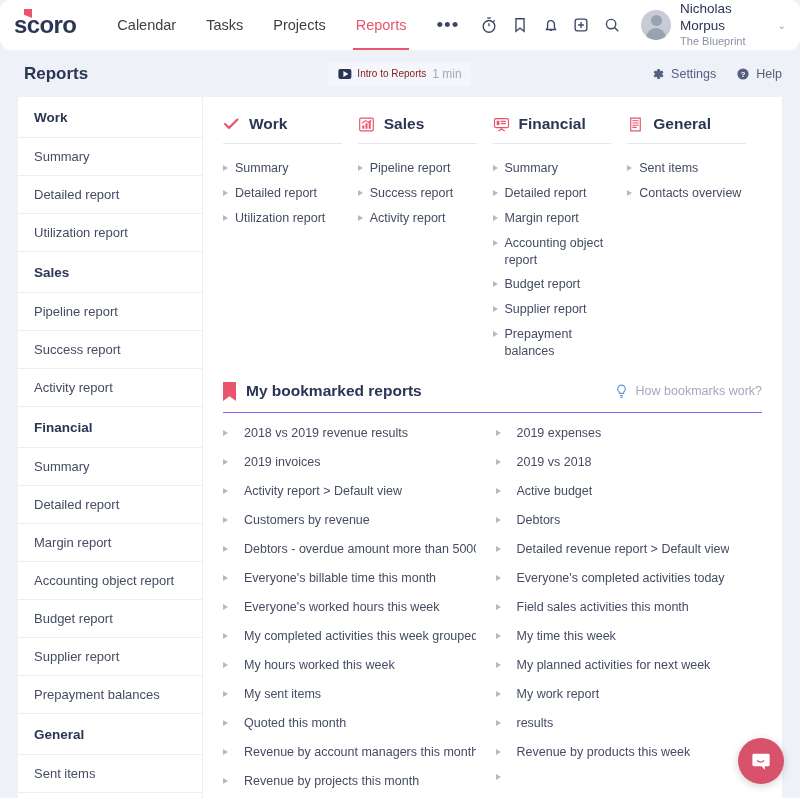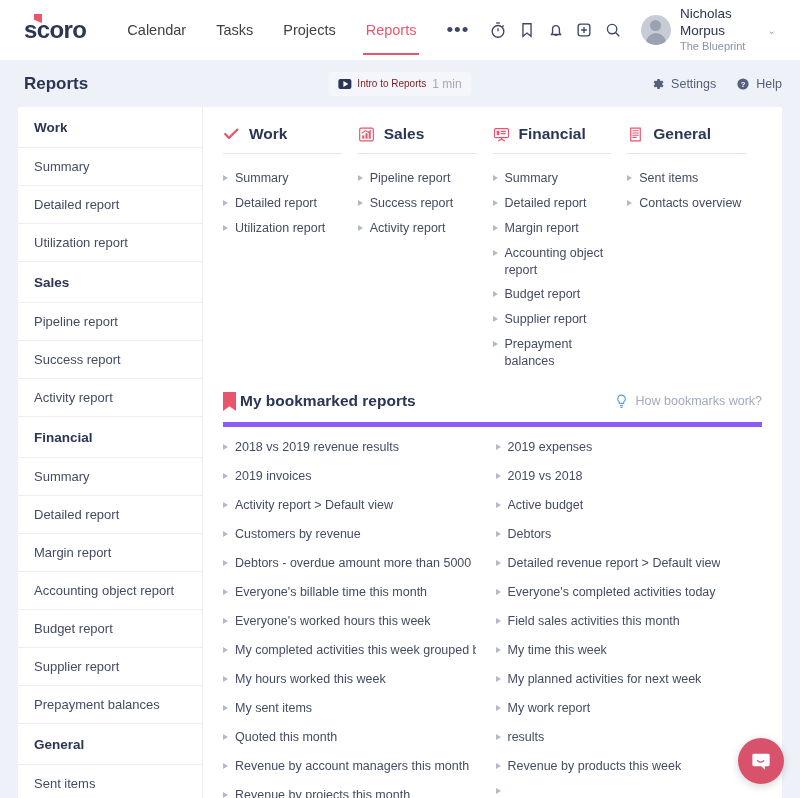--- a/index.html
+++ b/index.html
@@ -6,24 +6,25 @@
   html, body {
     width: 800px; height: 798px;
     font-family: "Liberation Sans", sans-serif;
     background: #eef1f7;
     overflow: hidden;
     -webkit-font-smoothing: antialiased;
   }
 
   
   .topnav {
-    height: 60px; background: #ffffff;
+    height: 50px; background: #ffffff;
     display: flex; align-items: center;
-    padding: 0 24px;
+    padding: 0 14px;
     position: relative;
+    border-radius: 11px;
   }
   .logo { display: flex; align-items: flex-end; position: relative; margin-right: 26px; }
   .logo-text {
     font-size: 24px; font-weight: bold; color: #2b3554;
     letter-spacing: -0.6px; line-height: 1; position: relative;
   }
   .logo-flag {
     position: absolute; width: 8px; height: 9px;
     background: #e8556c; left: 10px; top: -4px;
     clip-path: polygon(0 0, 100% 0, 100% 100%, 0 65%);
@@ -131,36 +132,36 @@
   }
   .tri {
     width: 0; height: 0; border-left: 5px solid #b3b9c9;
     border-top: 3.5px solid transparent; border-bottom: 3.5px solid transparent;
     flex: none; margin-top: 5px;
   }
 
   
   .bm-wrap { padding: 10px 20px 0 20px; }
   .bm-head {
-    display: flex; align-items: center; gap: 4px;
-    padding-bottom: 11px; border-bottom: 5px solid #8b5cf6; margin-bottom: 6px;
+    display: flex; align-items: center; gap: 10px;
+    padding-bottom: 11px; border-bottom: 1px solid #8b5cf6; margin-bottom: 6px;
   }
   .bm-title { font-size: 15.5px; color: #2b3554; font-weight: 600; }
   .bm-helper { margin-left: auto; display: flex; align-items: center; gap: 7px; cursor: pointer; }
   .bm-helper-text { font-size: 12.5px; color: #a3a9ba; }
   .bookmark-flag {
     width: 13px; height: 19px; background: #e8556c;
     clip-path: polygon(0 0, 100% 0, 100% 100%, 50% 76%, 0 100%); flex: none;
   }
   .bm-cols { display: flex; }
   .bm-col { flex: 1; padding-right: 14px; min-width: 0; }
   .bm-col + .bm-col { padding-left: 6px; }
   .bm-item {
     font-size: 12.5px; color: #444c63; padding: 7.5px 0;
-    display: flex; align-items: center; gap: 7px; cursor: pointer;
+    display: flex; align-items: center; gap: 16px; cursor: pointer;
     white-space: nowrap; overflow: hidden;
   }
   .bm-item .tri { margin-top: 0; }
   .bm-text { overflow: hidden; text-overflow: clip; }
 
   
   .intercom {
     position: fixed; right: 16px; bottom: 14px;
     width: 46px; height: 46px; border-radius: 50%;
     background: #d9526b; cursor: pointer;

